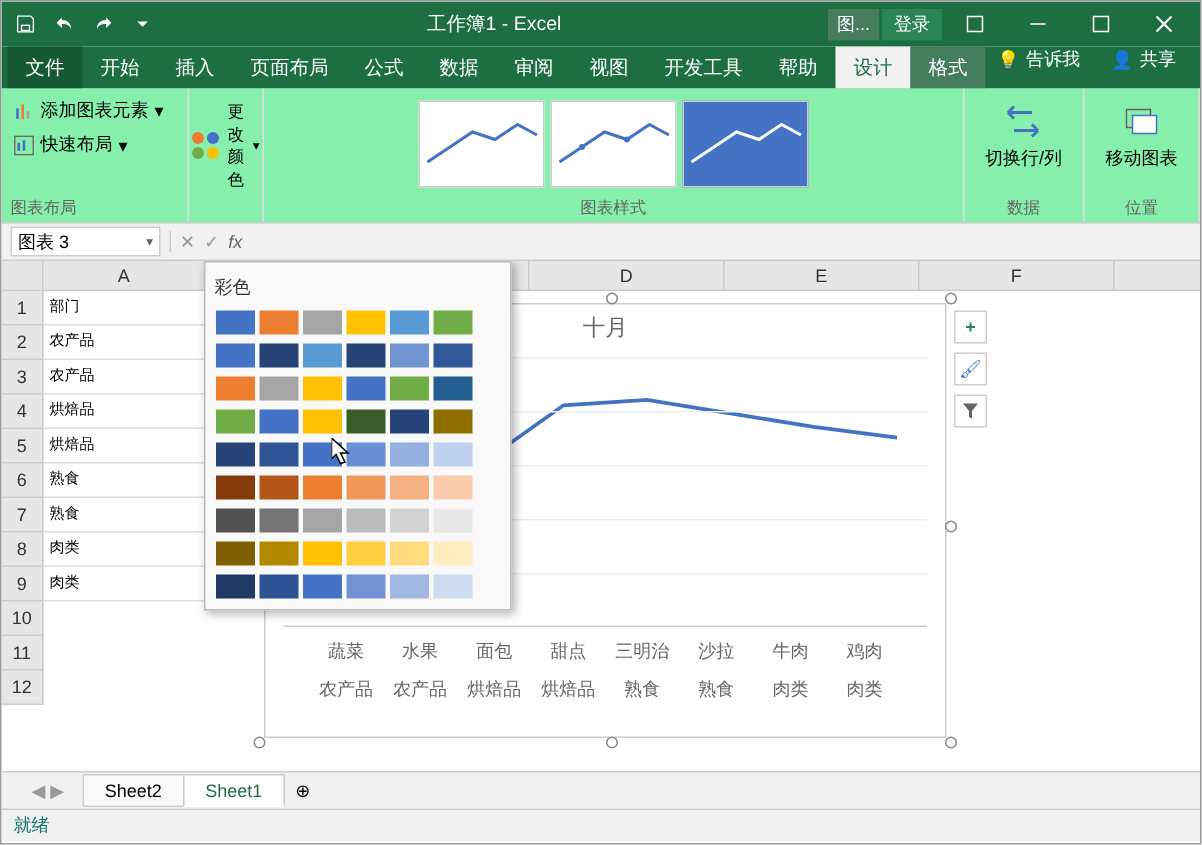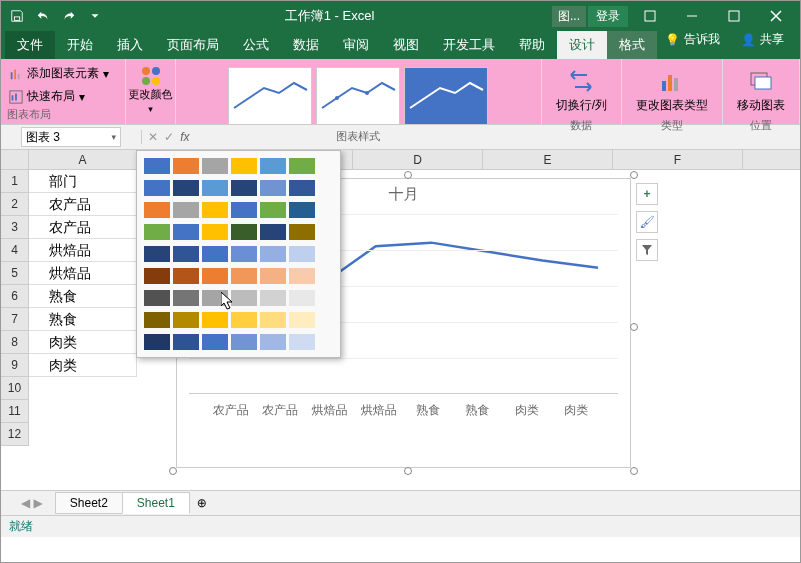--- a/index.html
+++ b/index.html
@@ -14,46 +14,46 @@
 .img-box{background:#457c5c;padding:2px 6px;font-size:12px}
 .win-btn{width:40px;height:28px;display:flex;align-items:center;justify-content:center;cursor:pointer}
 .win-btn svg{width:12px;height:12px;fill:#fff;stroke:#fff}
 .ribbon-tabs{height:28px;background:#1d6f42;display:flex;align-items:flex-start;padding:0 4px;color:#fff}
 .rtab{padding:5px 12px;cursor:pointer;font-size:13px}
 .rtab.file{background:#165a33}
 .rtab.active{background:#f1f1f1;color:#1d6f42}
 .rtab.ctx{background:#457c5c}
 .tellme{display:flex;align-items:center;gap:4px;padding:0 8px}
 .share{margin-left:auto;display:flex;align-items:center;gap:4px;padding:0 12px}
-.ribbon{height:66px;background:#f9a8d4;border-bottom:1px solid #ccc;display:flex;position:relative}
+.ribbon{height:90px;background:#86efac;border-bottom:1px solid #ccc;display:flex;position:relative}
 .rgroup{border-right:1px solid #ddd;display:flex;flex-direction:column;align-items:center;padding:4px 6px 2px;height:100%}
 .rgroup-label{color:#666;font-size:11px;margin-top:auto}
 .chart-layout{width:125px;align-items:flex-start}
 .cl-items{display:flex;flex-direction:column;gap:2px;width:100%}
 .cl-item{display:flex;align-items:center;gap:4px;padding:2px;cursor:pointer}
 .cl-item svg{width:14px;height:14px}
-.colors-btn{width:45px;display:flex;flex-direction:column;align-items:center;gap:2px;cursor:pointer;padding-top:4px}
+.colors-btn{width:45px;display:flex;flex-direction:row;align-items:center;gap:2px;cursor:pointer;padding-top:4px}
 .colors-btn .dots{display:grid;grid-template-columns:repeat(2,8px);gap:2px}
 .colors-btn .dot{width:8px;height:8px;border-radius:50%}
 .styles{display:flex;gap:4px;padding:4px}
 .style-thumb{width:84px;height:58px;border:1px solid #ccc;background:#fff;cursor:pointer;position:relative}
 .style-thumb.dark{background:#4472c4}
 .rb-btn{display:flex;flex-direction:column;align-items:center;gap:2px;padding:4px 8px;cursor:pointer}
 .rb-btn svg{width:28px;height:28px}
 .namebox-row{height:25px;background:#f1f1f1;border-bottom:1px solid #ccc;display:flex;align-items:center}
-.namebox{width:100px;height:20px;border:1px solid #ccc;background:#fff;margin:0 20px;padding:0 4px;display:flex;align-items:center;justify-content:space-between}
+.namebox{width:100px;height:20px;border:1px solid #ccc;background:#fff;margin:0 6px;padding:0 4px;display:flex;align-items:center;justify-content:space-between}
 .fx-area{display:flex;align-items:center;gap:6px;padding:0 6px;border-left:1px solid #ccc;flex:1}
 .grid-area{position:relative;height:340px;overflow:hidden}
 .col-headers{display:flex;height:20px;background:#e6e6e6;border-bottom:1px solid #ccc;position:absolute;top:0;left:0;right:0}
 .corner{width:28px;border-right:1px solid #ccc;background:#e6e6e6}
 .col-h{border-right:1px solid #ccc;text-align:center;line-height:20px;color:#333}
 .row-headers{position:absolute;top:20px;left:0;width:28px;background:#e6e6e6}
 .row-h{height:23px;border-bottom:1px solid #ccc;border-right:1px solid #ccc;text-align:center;line-height:23px;color:#333}
 .cells{position:absolute;top:20px;left:28px}
-.cell{position:absolute;height:23px;border-right:1px solid #ddd;border-bottom:1px solid #ddd;padding:0 20px;line-height:22px;width:108px;font-size:14px}
+.cell{position:absolute;height:23px;border-right:1px solid #ddd;border-bottom:1px solid #ddd;padding:0 4px;line-height:22px;width:108px;font-size:10px}
 .chart-obj{position:absolute;left:175px;top:28px;width:455px;height:290px;background:#fff;border:1px solid #ccc}
 .chart-handles{position:absolute;inset:-4px;pointer-events:none}
 .handle{position:absolute;width:8px;height:8px;background:#fff;border:1px solid #888;border-radius:50%}
 .chart-title{text-align:center;color:#666;font-size:15px;padding:6px}
 .chart-plot{height:180px;margin:4px 12px;position:relative;border-bottom:1px solid #ccc}
 .chart-legend{display:grid;grid-template-columns:repeat(8,1fr);gap:2px;padding:4px 30px;font-size:11px;color:#666;text-align:center}
 .chart-floating-btn{position:absolute;right:-28px;width:22px;height:22px;background:#fff;border:1px solid #ccc;display:flex;align-items:center;justify-content:center;cursor:pointer}
 .color-popup{position:absolute;left:135px;top:0;width:205px;background:#f9f9f9;border:1px solid #bbb;box-shadow:2px 2px 6px rgba(0,0,0,.3);z-index:100;padding:4px}
 .palette-label{font-size:12px;color:#333;padding:4px 2px}
 .palette-row{display:flex;gap:3px;padding:2px;cursor:pointer;border:1px solid transparent}
@@ -201,31 +201,20 @@
             <path d="M4 8h16M4 8l4-4M4 8l4 4M24 20H8m16 0l-4-4m4 4l-4 4" stroke="#4472c4" fill="none" stroke-width="2"></path>
           </svg>
           <span>切换行/列</span>
         </div>
     </div>
     <div class="rgroup-label">数据</div>
   </div>
   <div class="rgroup">
     <div class="rb-btn">
         <svg viewBox="0 0 28 28">
-          <rect x="4" y="14" width="4" height="10" fill="#4472c4"></rect>
-          <rect x="10" y="8" width="4" height="16" fill="#ed7d31"></rect>
-          <rect x="16" y="11" width="4" height="13" fill="#a5a5a5"></rect>
-        </svg>
-        <span style="text-align:center">更改图表类型</span>
-      </div>
-    <div class="rgroup-label">类型</div>
-  </div>
-  <div class="rgroup">
-    <div class="rb-btn">
-        <svg viewBox="0 0 28 28">
           <rect x="4" y="6" width="16" height="12" fill="none" stroke="#666"></rect>
           <rect x="8" y="10" width="16" height="12" fill="#fff" stroke="#4472c4"></rect>
         </svg>
         <span>移动图表</span>
       </div>
     <div class="rgroup-label">位置</div>
   </div>
 </div>
 
 <div class="namebox-row">
@@ -277,20 +266,30 @@
     </div>
 
   <div class="chart-obj">
     <div class="chart-title">十月</div>
     <div class="chart-plot">
       <div class="gridline" style="top:0"></div><div class="gridline" style="top:36px"></div><div class="gridline" style="top:72px"></div><div class="gridline" style="top:108px"></div><div class="gridline" style="top:144px"></div>
       <svg width="100%" height="100%" viewBox="0 0 430 180" preserveAspectRatio="none">
         <polyline id="chart-line" fill="none" stroke="#4472c4" stroke-width="2.5" points="20,129.6 75.71428571428572,144 131.42857142857144,72 187.14285714285714,32.400000000000006 242.85714285714286,28.80000000000001 298.57142857142856,37.79999999999998 354.2857142857143,46.80000000000001 410,54.000000000000014"></polyline>
       </svg>
     </div>
+    <div class="chart-legend" id="legend1">
+        <span>蔬菜</span>
+        <span>水果</span>
+        <span>面包</span>
+        <span>甜点</span>
+        <span>三明治</span>
+        <span>沙拉</span>
+        <span>牛肉</span>
+        <span>鸡肉</span>
+      </div>
     <div class="chart-legend" id="legend2">
         <span>农产品</span>
         <span>农产品</span>
         <span>烘焙品</span>
         <span>烘焙品</span>
         <span>熟食</span>
         <span>熟食</span>
         <span>肉类</span>
         <span>肉类</span>
       </div>
@@ -311,20 +310,21 @@
         <div class="handle" style="top:-4px;right:-4px"></div>
       <div class="handle" style="top:50%;left:-4px"></div>
         <div class="handle" style="top:50%;right:-4px"></div>
       <div class="handle" style="bottom:-4px;left:-4px"></div>
         <div class="handle" style="bottom:-4px;left:50%"></div>
         <div class="handle" style="bottom:-4px;right:-4px"></div>
     </div>
   </div>
 
   <div class="color-popup">
+    <div class="palette-label">彩色</div>
     <div id="pal-colorful">
         <div class="palette-row">
           <div class="sw" style="background: rgb(68, 114, 196);"></div>
           <div class="sw" style="background: rgb(237, 125, 49);"></div>
           <div class="sw" style="background: rgb(165, 165, 165);"></div>
           <div class="sw" style="background: rgb(255, 192, 0);"></div>
           <div class="sw" style="background: rgb(91, 155, 213);"></div>
           <div class="sw" style="background: rgb(112, 173, 71);"></div>
         </div>
         <div class="palette-row">

